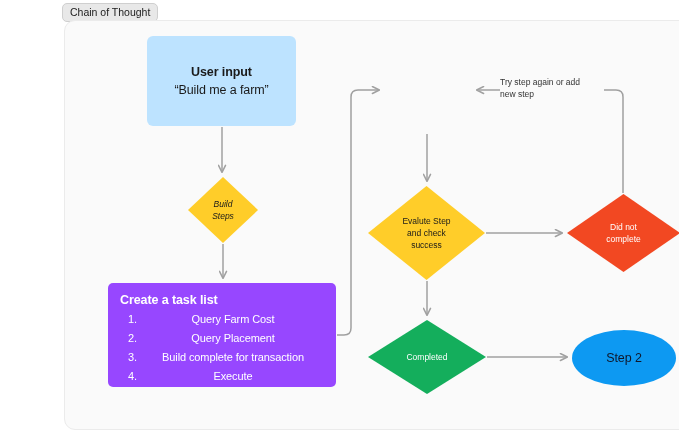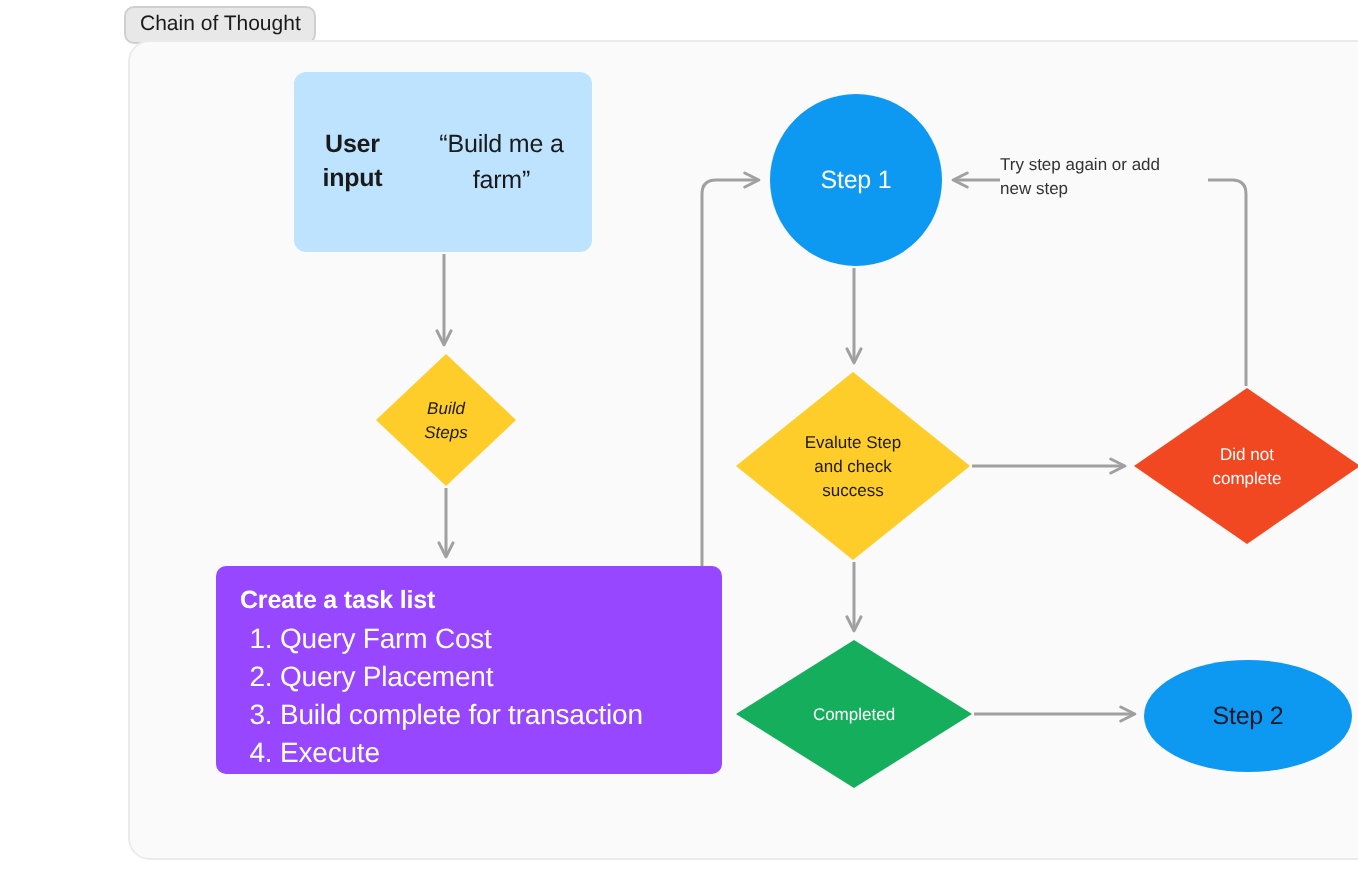--- a/index.html
+++ b/index.html
@@ -72,64 +72,65 @@
   }
 
   
   .box-userinput {
     left: 99px;
     top: 36px;
     width: 149px;
     height: 90px;
     background: #bde3ff;
     border-radius: 6px;
-    flex-direction: row;
+    flex-direction: column;
     color: #1a1a1a;
     align-items: center;
   }
   .box-userinput .t1 {
     font-size: 12.5px;
     font-weight: bold;
     line-height: 17px;
     letter-spacing: -0.1px;
   }
   .box-userinput .t2 {
     font-size: 12.5px;
     line-height: 18px;
     letter-spacing: -0.1px;
   }
 
   
   .box-tasklist {
     left: 60px;
     top: 283px;
-    width: 253px;
+    width: 228px;
     height: 104px;
     background: #9747ff;
     border-radius: 5px;
     display: block;
     padding: 8px 10px 8px 12px;
     color: #ffffff;
     text-align: left;
   }
   .box-tasklist .tl-title {
     font-size: 12.5px;
     font-weight: bold;
     line-height: 19px;
     letter-spacing: -0.1px;
   }
   .box-tasklist ol {
     margin: 0;
     padding: 0 0 0 20px;
     list-style: decimal;
   }
   .box-tasklist ol li {
-    font-size: 14px;
+    font-size: 11px;
     line-height: 19px;
     letter-spacing: -0.1px;
+    text-align: center;
   }
 
   
   .diamond {
     position: absolute;
     display: flex;
     align-items: center;
     justify-content: center;
     text-align: center;
   }
@@ -286,23 +287,20 @@
   <div class="node box-tasklist">
     <div class="tl-title">Create a task list</div>
     <ol>
       <li>Query Farm Cost</li>
       <li>Query Placement</li>
       <li>Build complete for transaction</li>
       <li>Execute</li>
     </ol>
   </div>
 
-  <div class="node ellipse-step1">
-    <span>Step 1</span>
-  </div>
 
   <div class="diamond d-failed">
     <div class="dshape"></div>
     <div class="dlabel">
       <div>Did not</div>
       <div>complete</div>
     </div>
   </div>
 
   <div class="diamond d-evaluate">

